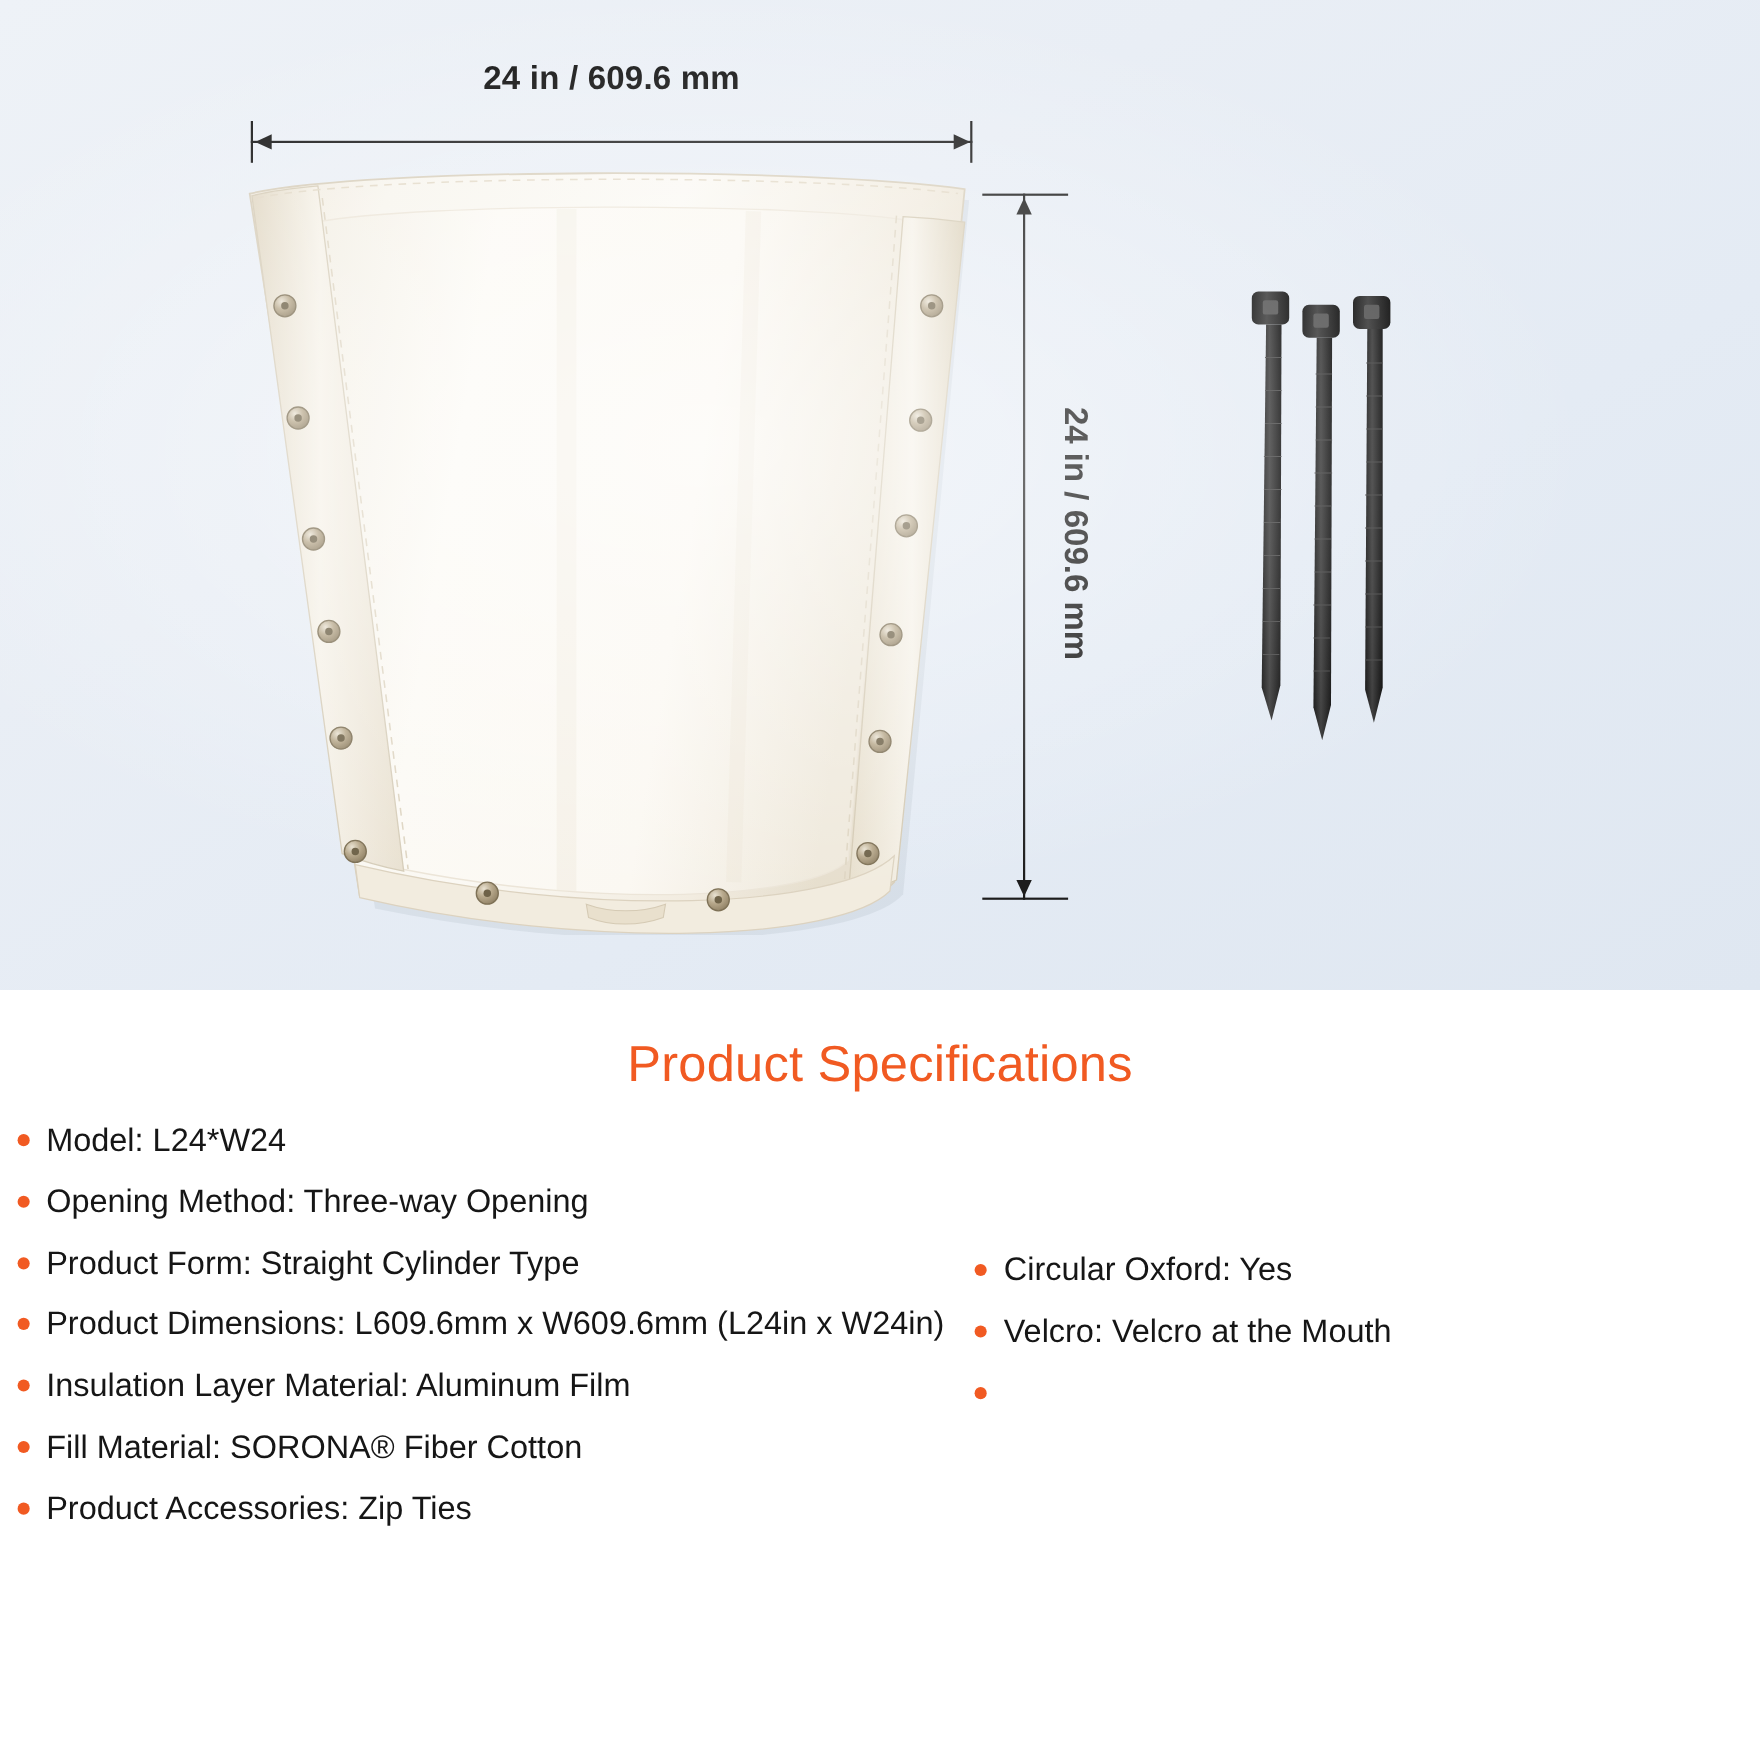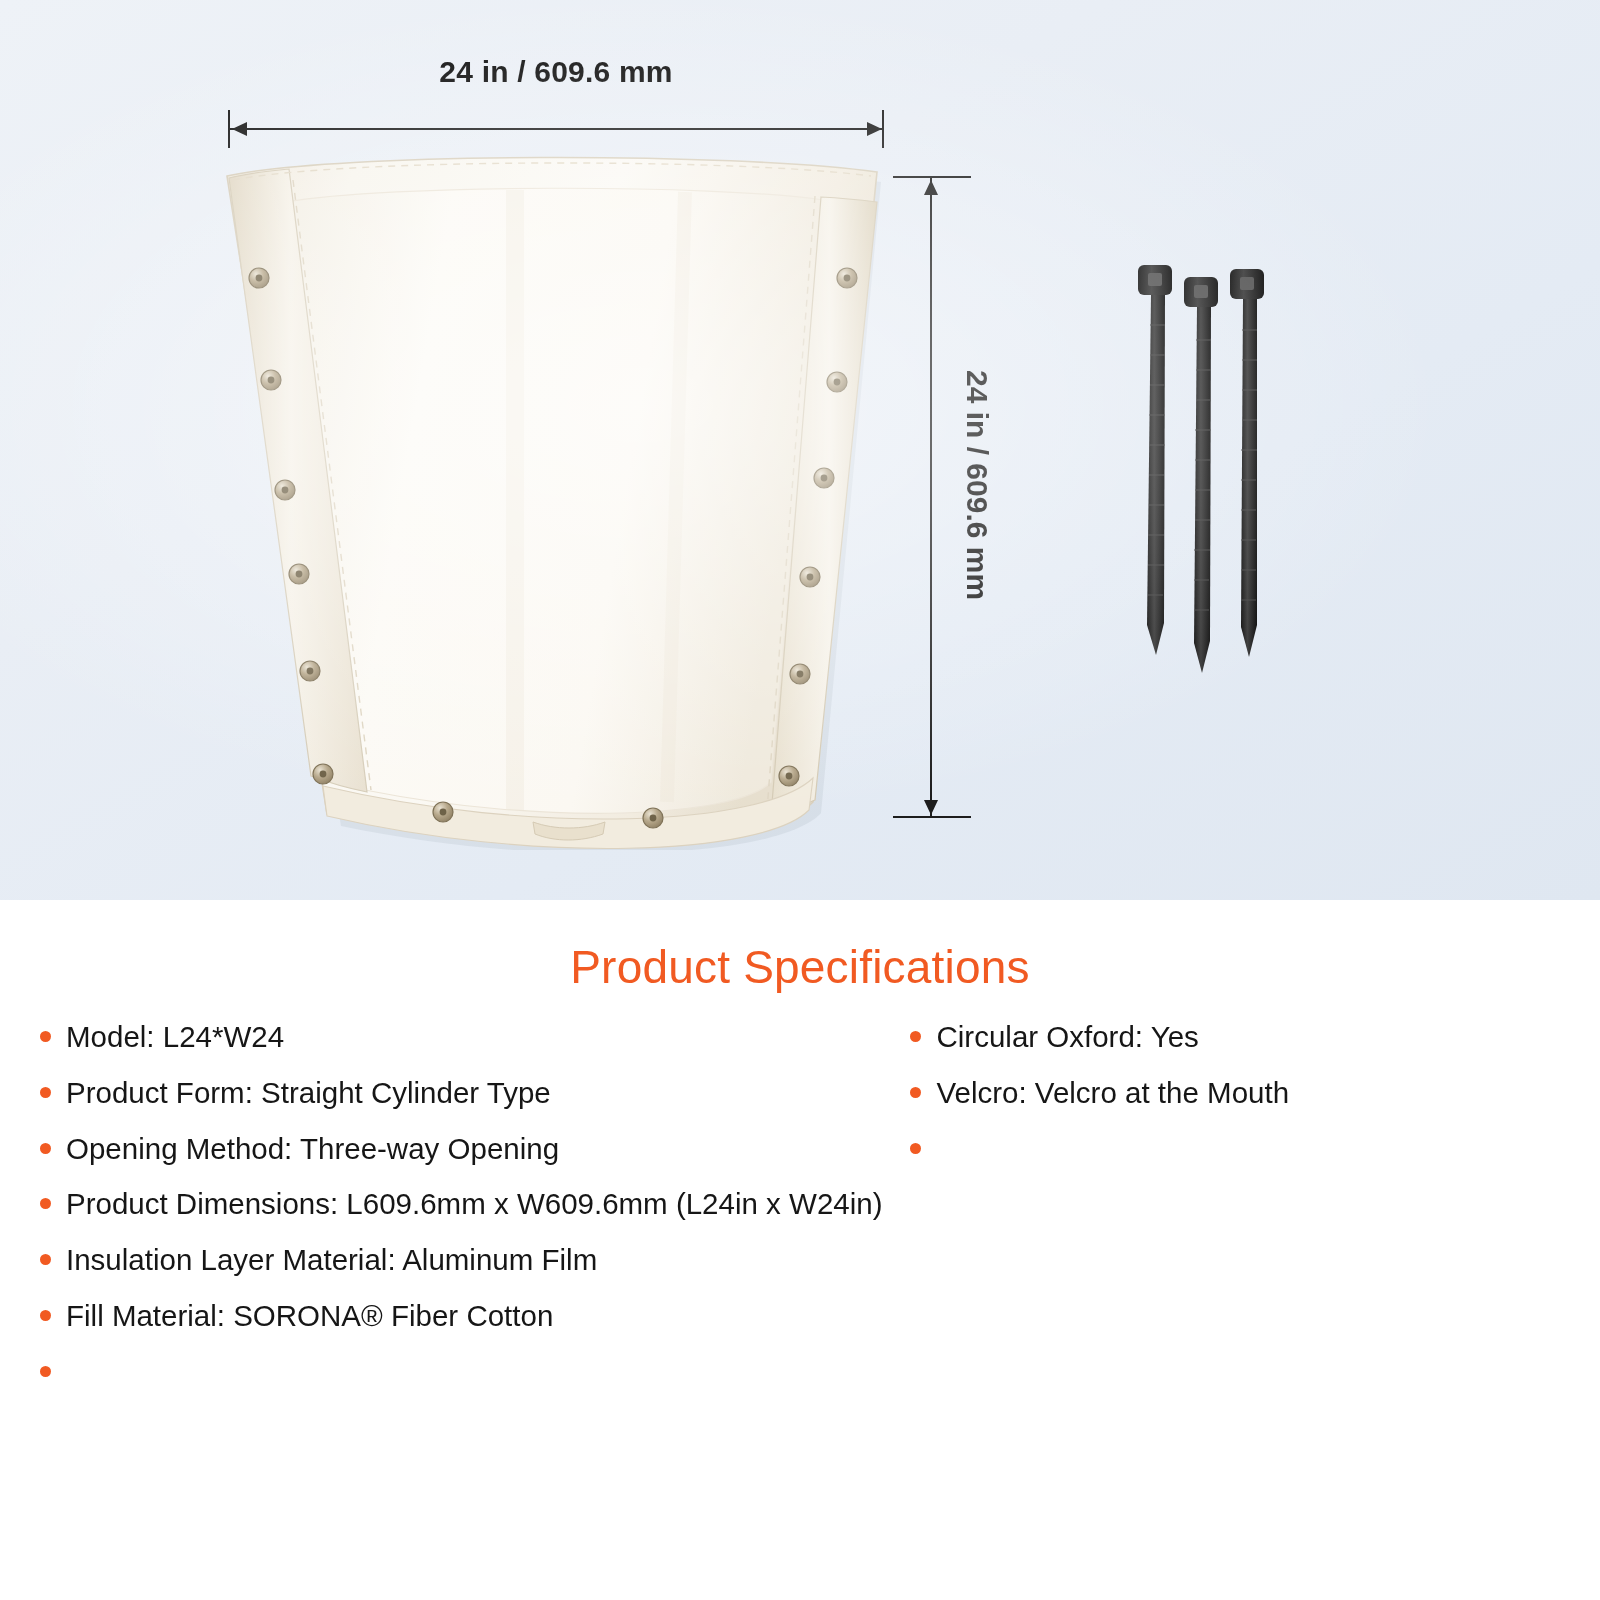--- a/index.html
+++ b/index.html
@@ -141,21 +141,22 @@
     text-align: center;
     font-size: 46px;
     font-weight: normal;
     color: #f15a22;
     letter-spacing: 0.2px;
     margin: 10px 0 26px 0;
   }
   #spec-columns {
     display: flex;
     width: 1279px;
-    padding: 0 26px;
+    padding: 0 2px;
+    align-items: center;
   }
   .spec-col { flex: 0 0 50%; }
   .spec-col.left { padding-left: 14px; }
   .spec-col.right { padding-left: 28px; }
 
   .spec-item {
     display: flex;
     align-items: flex-start;
     margin-bottom: 21px;
     font-size: 29.5px;
@@ -362,40 +363,41 @@
   <div id="spec-title">Product Specifications</div>
 
   <div id="spec-columns">
     <div class="spec-col left">
       <div class="spec-item">
         <span class="bullet"></span>
         <span class="spec-text">Model: L24*W24</span>
       </div>
       <div class="spec-item">
         <span class="bullet"></span>
+        <span class="spec-text">Opening Method: Three-way Opening</span>
+      </div>
+      <div class="spec-item">
+        <span class="bullet"></span>
         <span class="spec-text">Product Form: Straight Cylinder Type</span>
       </div>
       <div class="spec-item">
         <span class="bullet"></span>
-        <span class="spec-text">Opening Method: Three-way Opening</span>
-      </div>
-      <div class="spec-item">
-        <span class="bullet"></span>
         <span class="spec-text">Product Dimensions: L609.6mm x W609.6mm (L24in x W24in)</span>
       </div>
       <div class="spec-item">
         <span class="bullet"></span>
         <span class="spec-text">Insulation Layer Material: Aluminum Film</span>
       </div>
       <div class="spec-item">
         <span class="bullet"></span>
         <span class="spec-text">Fill Material: SORONA® Fiber Cotton</span>
       </div>
       <div class="spec-item">
         <span class="bullet"></span>
+        <span class="spec-text">Product Accessories: Zip Ties</span>
       </div>
     </div>
 
     <div class="spec-col right">
       <div class="spec-item">
         <span class="bullet"></span>
         <span class="spec-text">Circular Oxford: Yes</span>
       </div>
       <div class="spec-item">
         <span class="bullet"></span>

